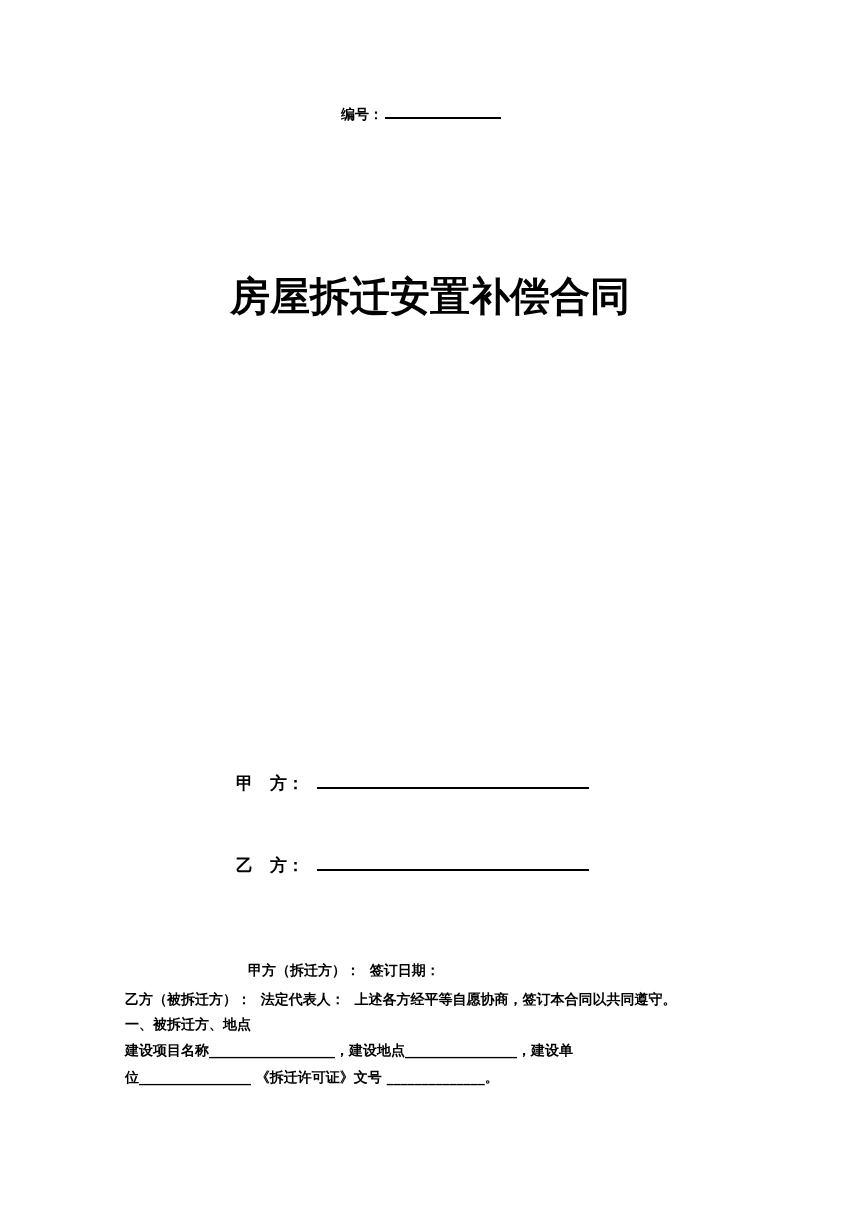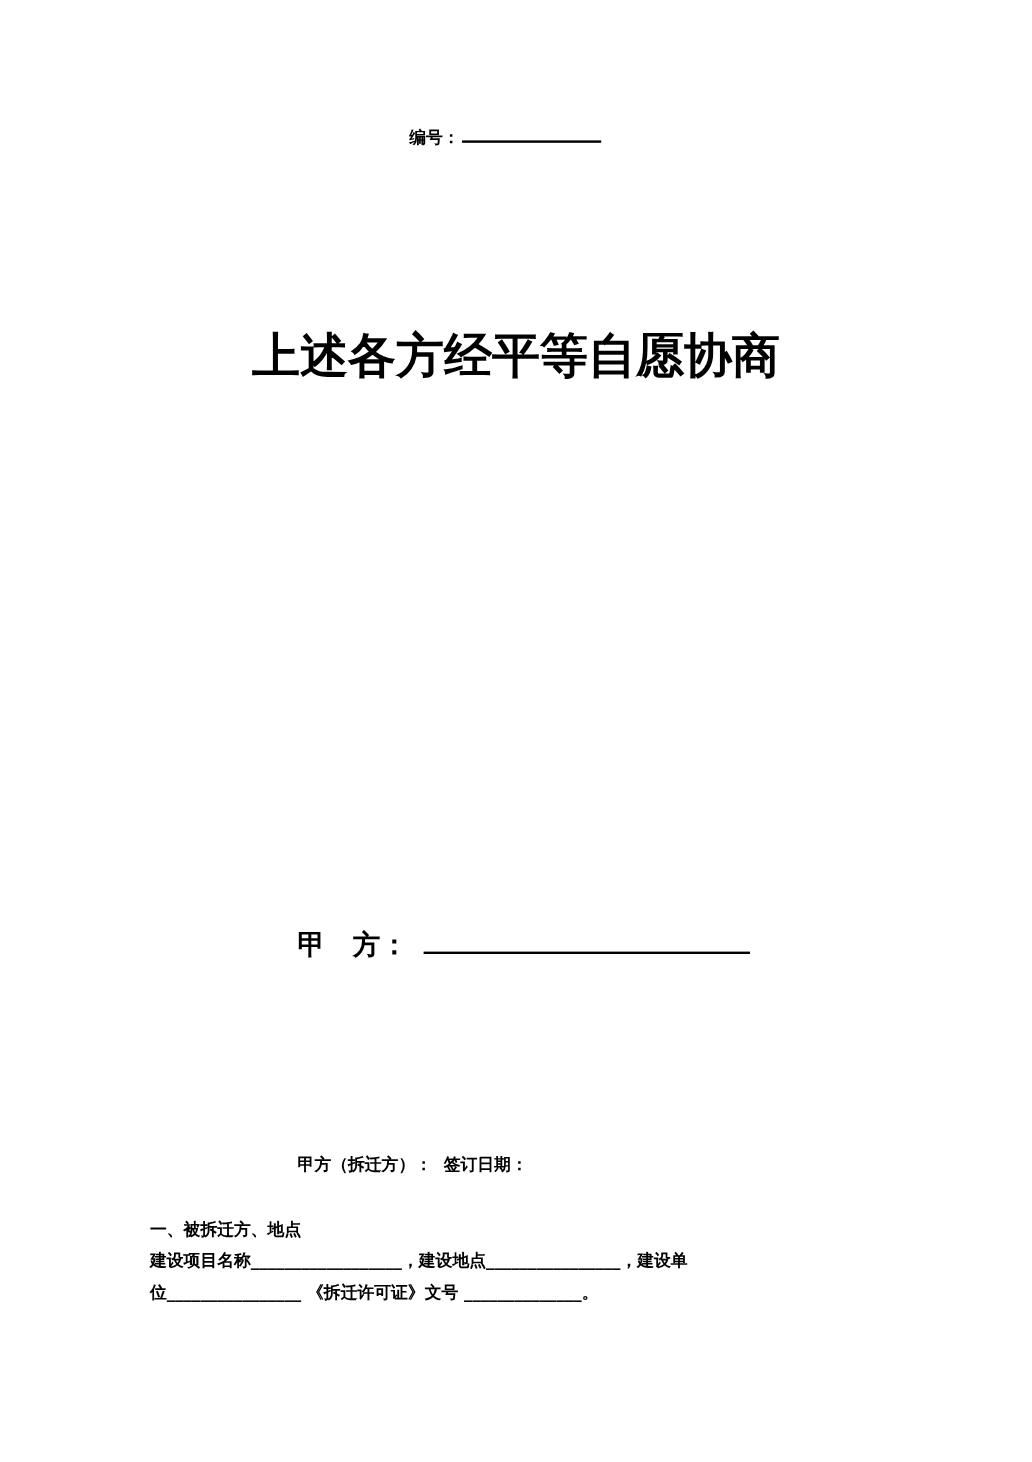--- a/index.html
+++ b/index.html
@@ -42,22 +42,22 @@
     margin: 0;
     text-align: center;
     font-size: 40px;
     font-weight: 700;
     letter-spacing: 0px;
   }
 
   
   .party-row {
     position: absolute;
-    left: 248px;
-    font-size: 23px;
+    left: 236px;
+    font-size: 17px;
     white-space: nowrap;
     font-family: Liberation Serif, serif;
   }
   .party-a { top: 772px; }
   .party-b { top: 854px; }
   .party-line { width: 272px; margin-left: 13px; }
 
   
   .date-row {
     position: absolute;
@@ -96,27 +96,31 @@
 </style>
 </head>
 <body>
 
 <div class="page">
 
   <div class="serial-row">
     <span>编号：</span><span class="blank-line serial-line"></span>
   </div>
 
-  <h1 class="doc-title">上述各方经平等自愿协商</h1>
+  <h1 class="doc-title">房屋拆迁安置补偿合同</h1>
 
   <div class="party-row party-a">
     <span>甲　方：</span><span class="blank-line party-line"></span>
   </div>
 
+  <div class="party-row party-b">
+    <span>乙　方：</span><span class="blank-line party-line"></span>
+  </div>
 
 
   <div class="rep-line">甲方（拆迁方）：  签订日期：</div>
 
+  <div class="body-line l1">乙方（被拆迁方）：  法定代表人：  上述各方经平等自愿协商，签订本合同以共同遵守。</div>
   <div class="body-line l2">一、被拆迁方、地点</div>
   <div class="body-line l3">建设项目名称__________________，建设地点________________，建设单</div>
   <div class="body-line l4">位________________ 《拆迁许可证》文号 ______________。</div>
 
 </div>
 
 </body></html>

